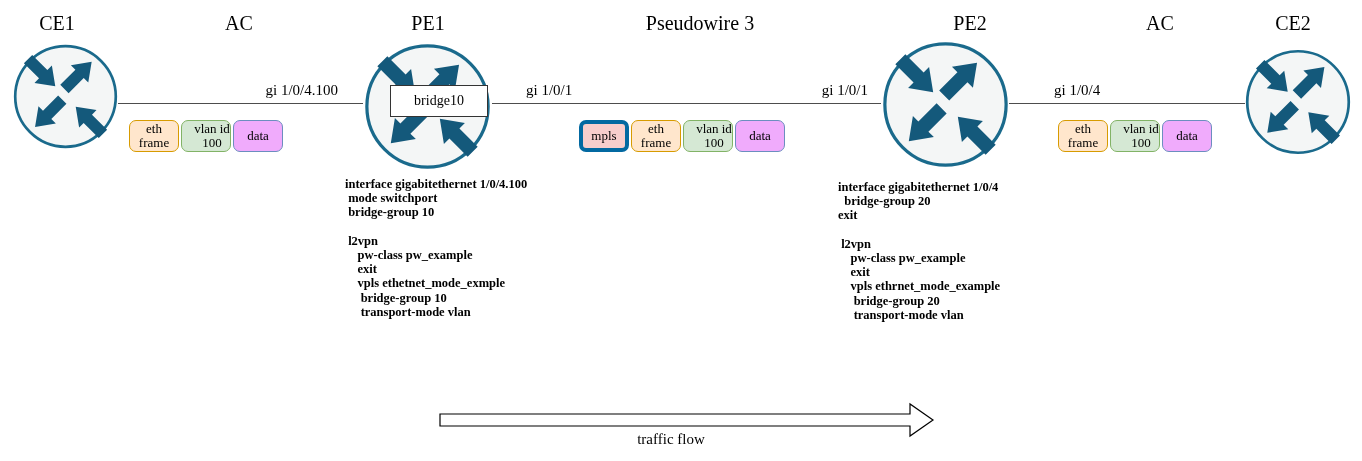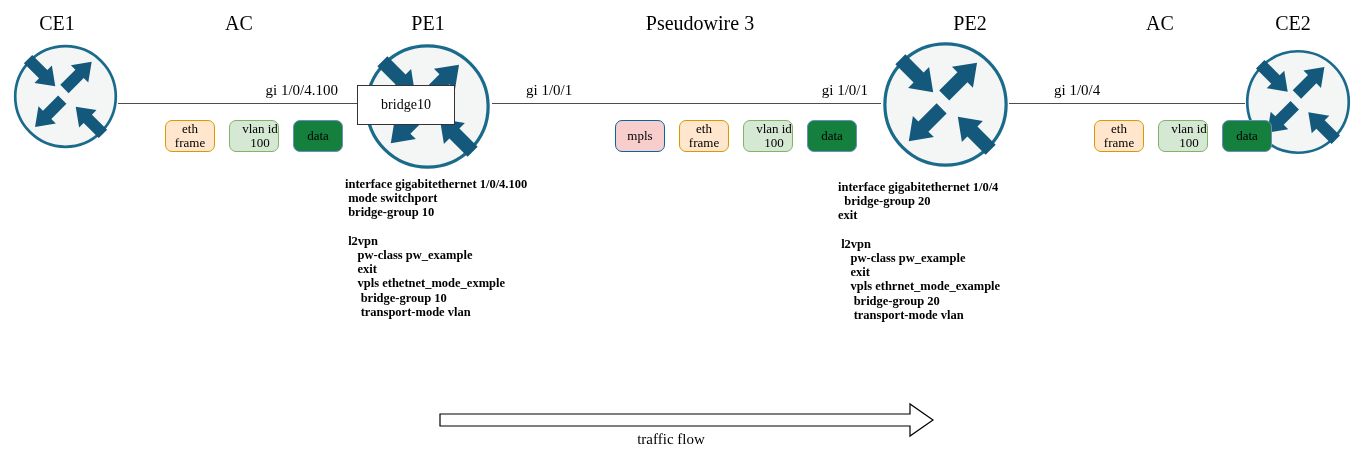--- a/index.html
+++ b/index.html
@@ -38,39 +38,38 @@
   }
   .iflabel {
     position: absolute;
     font-size: 15px;
     white-space: nowrap;
     margin-left: 32px;
   }
   .framegroup {
     position: absolute;
     display: flex;
-    gap: 14px;
-    margin-left: 36px;
+    gap: 2px;
   }
   .frame {
     width: 50px;
     height: 32px;
     border-radius: 7px;
     display: flex;
     align-items: center;
     justify-content: center;
     text-align: center;
     font-size: 13px;
     line-height: 1.05;
     white-space: pre-line;
   }
   .frame.orange { background: #ffe6cc; border: 1px solid #d79b00; }
   .frame.green  { background: #d5e8d4; border: 1px solid #82b366; padding-left: 12px; }
-  .frame.blue   { background: #15803d; border: 1px solid #6c8ebf; }
-  .frame.red    { background: #f8cecc; border: 1px solid #0369a1; }
+  .frame.blue   { background: #f0abfc; border: 1px solid #6c8ebf; }
+  .frame.red    { background: #f8cecc; border: 4px solid #0369a1; }
   .config {
     position: absolute;
     white-space: pre;
     font-size: 12.5px;
     line-height: 14.2px;
     font-weight: bold;
   }
   .flowlabel {
     position: absolute;
     transform: translateX(-50%);
@@ -129,21 +128,21 @@
     <svg>
         <use href="#router"></use>
       </svg>
   </div>
   <div class="node" style="left:1244px; top:48px; width:108px; height:108px">
     <svg>
         <use href="#router"></use>
       </svg>
   </div>
 
-  <div class="bridgebox" style="left:357px; top:85px; width:98px; height:40px">
+  <div class="bridgebox" style="left:390px; top:85px; width:98px; height:32px">
     <span>bridge10</span>
   </div>
 
   <div class="framegroup" style="left:129px; top:120px">
     <div class="frame orange">eth
 frame</div>
     <div class="frame green">vlan id
 100</div>
     <div class="frame blue">data</div>
   </div>

